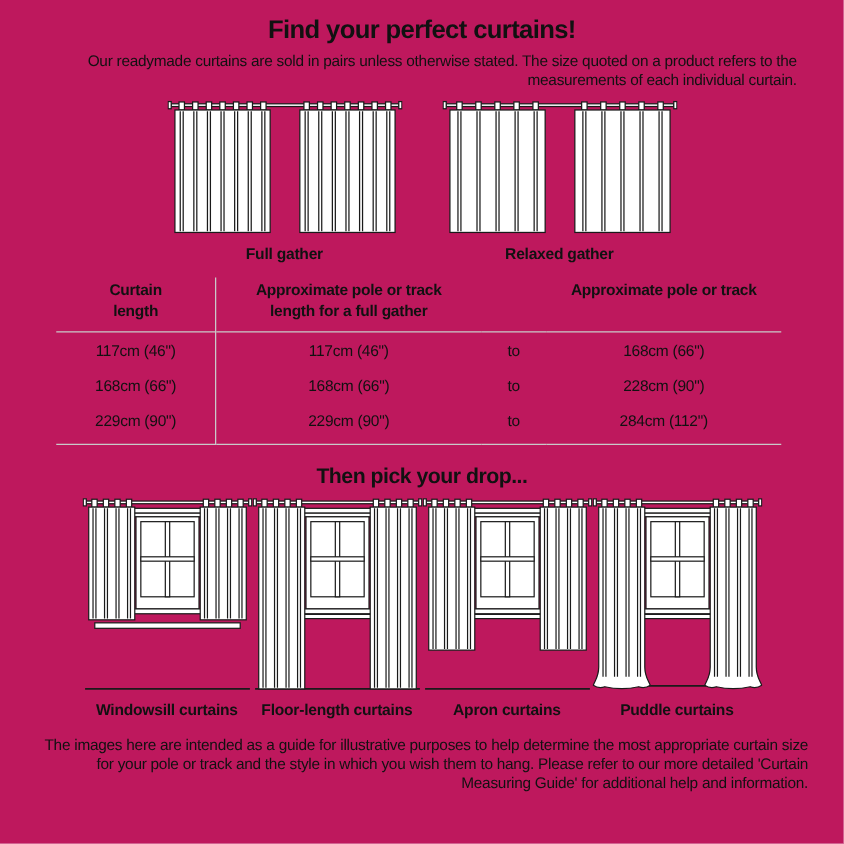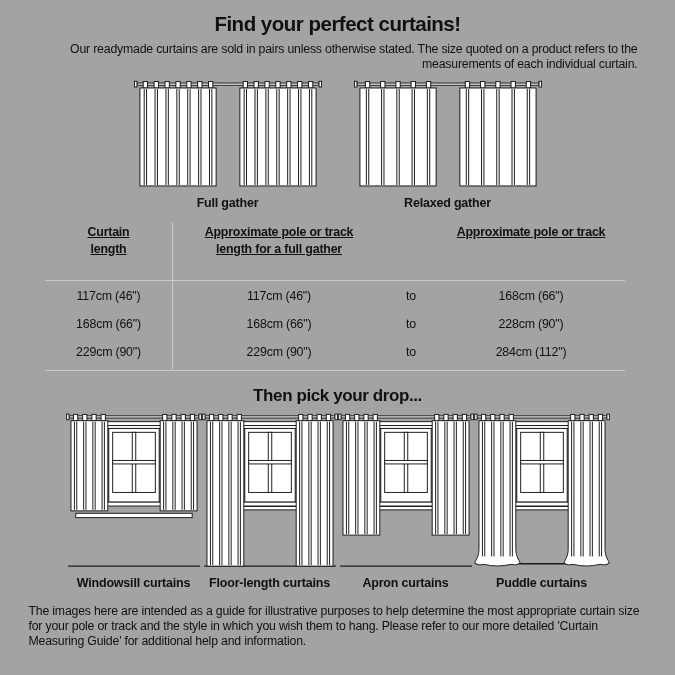--- a/index.html
+++ b/index.html
@@ -1,42 +1,42 @@
 <!DOCTYPE html>
 <html><head>
 <meta charset="utf-8">
 <style>
   html,body{margin:0;padding:0;background:#fff;}
   body{width:675px;height:675px;overflow:hidden;
        font-family:"Liberation Sans","DejaVu Sans",sans-serif;color:#111;}
-  .page{width:675px;height:675px;box-sizing:border-box;padding-top:12px;background:#a3a3a3;}
+  .page{width:675px;height:675px;box-sizing:border-box;padding-top:12px;background:#be185d;}
 
   .title{margin:0;text-align:center;font-size:20.5px;font-weight:700;letter-spacing:-0.5px;}
   .intro{margin:6px auto 0;max-width:600px;text-align:right;
          font-size:12.3px;line-height:1.24;letter-spacing:-0.2px;}
   .section-heading{margin:15px 0 0;text-align:center;font-size:17px;font-weight:700;letter-spacing:-0.4px;}
 
   .pair-row{margin-top:7px;display:flex;justify-content:center;gap:32px;}
   .drop-row{margin-top:5px;display:flex;justify-content:center;gap:0;}
   figure{margin:0;display:flex;flex-direction:column;align-items:center;}
   figcaption{margin-top:6px;font-size:12.5px;font-weight:700;letter-spacing:-0.2px;text-align:center;}
   svg{display:block;}
 
   .size-table{display:grid;grid-template-columns:127px 1px 212px 52px 188px;
               width:580px;margin:12px 0 0 45px;}
   .vrule{grid-column:2;grid-row:1/5;background:#c9c9c9;width:1px;}
   .c1{grid-column:1}.c2{grid-column:3}.cto{grid-column:4}.c3{grid-column:5}
   .r1{grid-row:1}.r2{grid-row:2}.r3{grid-row:3}.r4{grid-row:4}
   .cell{text-align:center;font-size:12.4px;letter-spacing:-0.2px;}
-  .th{font-weight:700;line-height:1.3;padding:2px 0 23px;border-bottom:1px solid #c9c9c9;text-decoration:underline;}
+  .th{font-weight:700;line-height:1.3;padding:2px 0 8px;border-bottom:1px solid #c9c9c9;}
   .th .l{display:block;}
   .td{padding:8px 0 6px;}
   .r4.td{border-bottom:1px solid #c9c9c9;padding-bottom:11px;}
 
-  .footer{margin:14px auto 0;max-width:618px;text-align:left;
+  .footer{margin:14px auto 0;max-width:618px;text-align:right;
           font-size:12.3px;line-height:1.25;letter-spacing:-0.2px;}
 </style>
 </head>
 <body>
 
 <div class="page">
 
   <h1 class="title">Find your perfect curtains!</h1>
   <p class="intro">Our readymade curtains are sold in pairs unless otherwise stated. The size quoted on a product refers to the measurements of each individual curtain.</p>
 

